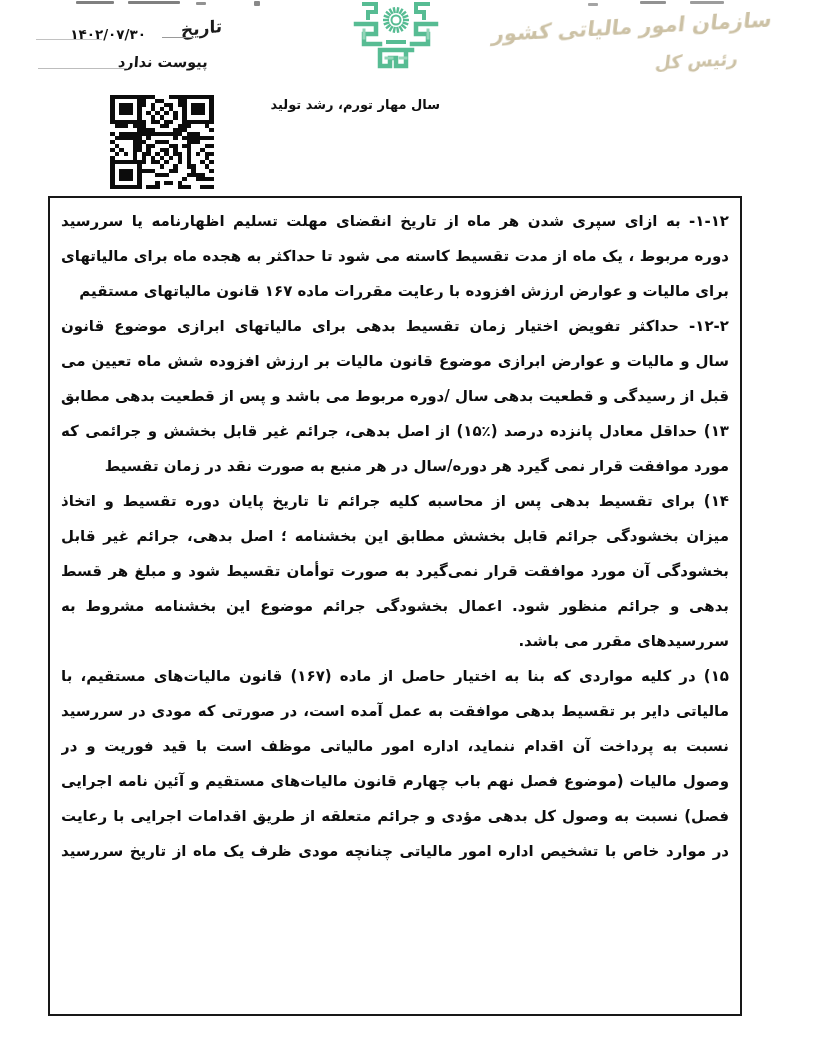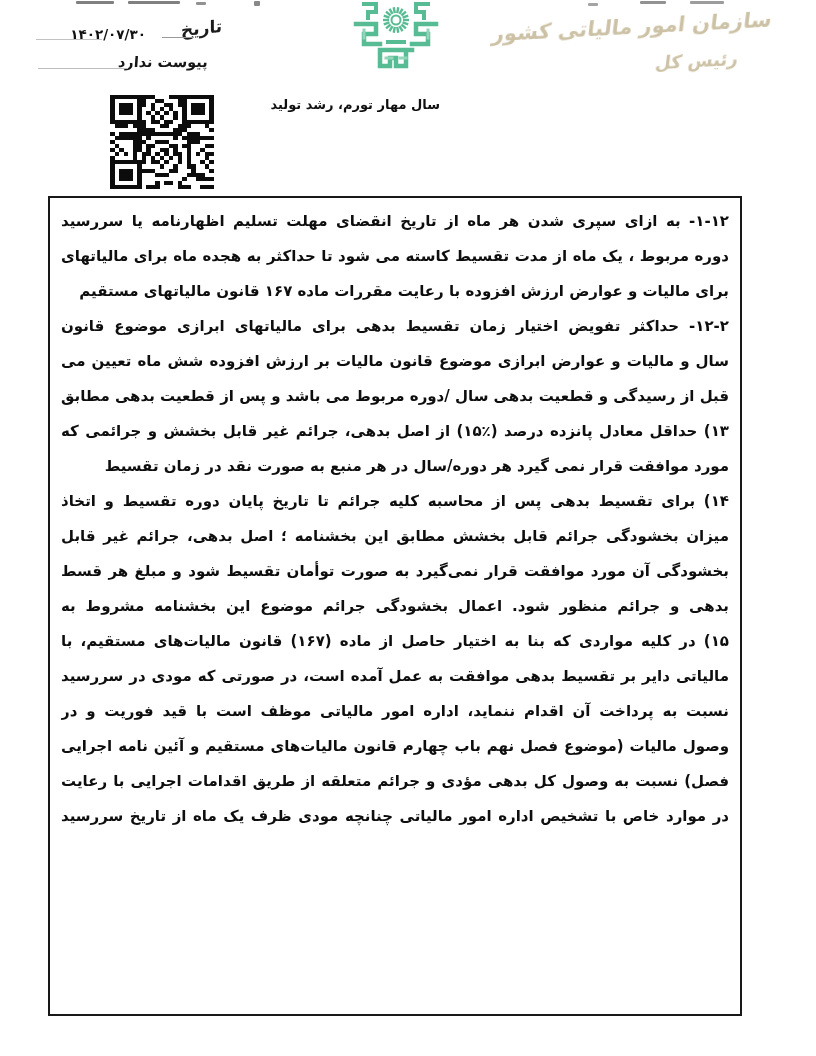--- a/index.html
+++ b/index.html
@@ -659,19 +659,20 @@
     <div class="line last">برای مالیات و عوارض ارزش افزوده با رعایت مقررات ماده ۱۶۷ قانون مالیاتهای مستقیم برسد.</div>
     <div class="line">۲‏-‏۱۲‏- حداکثر تفویض اختیار زمان تقسیط بدهی برای مالیاتهای ابرازی موضوع قانون مالیاتهای مستقیم یک</div>
     <div class="line">سال و مالیات و عوارض ابرازی موضوع قانون مالیات بر ارزش افزوده شش ماه تعیین می گردد. این بند صرفا</div>
     <div class="line">قبل از رسیدگی و قطعیت بدهی سال /دوره مربوط می باشد و پس از قطعیت بدهی مطابق بند ۱‏-‏۱۲ اقدام</div>
     <div class="line">۱۳) حداقل معادل پانزده درصد (٪۱۵) از اصل بدهی، جرائم غیر قابل بخشش و جرائمی که بخشودگی آن</div>
     <div class="line last">مورد موافقت قرار نمی گیرد هر دوره/سال در هر منبع به صورت نقد در زمان تقسیط وصول گردد.</div>
     <div class="line">۱۴) برای تقسیط بدهی پس از محاسبه کلیه جرائم تا تاریخ پایان دوره تقسیط و اتخاذ تصمیم در خصوص</div>
     <div class="line">میزان بخشودگی جرائم قابل بخشش مطابق این بخشنامه ؛ اصل بدهی، جرائم غیر قابل بخشش و جرائمی که</div>
     <div class="line">بخشودگی آن مورد موافقت قرار نمی‌گیرد به صورت توأمان تقسیط شود و مبلغ هر قسط به تناسب برای اصل</div>
     <div class="line">بدهی و جرائم منظور شود. اعمال بخشودگی جرائم موضوع این بخشنامه مشروط به پرداخت اقساط در</div>
+    <div class="line last">سررسیدهای مقرر می باشد.</div>
     <div class="line">۱۵) در کلیه مواردی که بنا به اختیار حاصل از ماده (۱۶۷) قانون مالیات‌های مستقیم، با تقاضای مؤدیان محترم</div>
     <div class="line">مالیاتی دایر بر تقسیط بدهی موافقت به عمل آمده است، در صورتی که مودی در سررسید هر یک از اقساط</div>
     <div class="line">نسبت به پرداخت آن اقدام ننماید، اداره امور مالیاتی موظف است با قید فوریت و در راستای مقررات اجرائی</div>
     <div class="line">وصول مالیات (موضوع فصل نهم باب چهارم قانون مالیات‌های مستقیم و آئین نامه اجرایی ماده ۲۱۸ این</div>
     <div class="line">فصل) نسبت به وصول کل بدهی مؤدی و جرائم متعلقه از طریق اقدامات اجرایی با رعایت مقررات مربوطه</div>
     <div class="line">در موارد خاص با تشخیص اداره امور مالیاتی چنانچه مودی ظرف یک ماه از تاریخ سررسید اقساط برگشتی</div>
   </div>
 
 </body></html>

